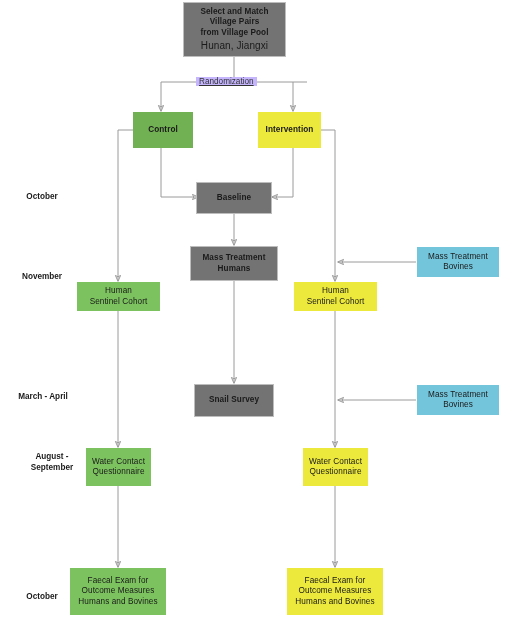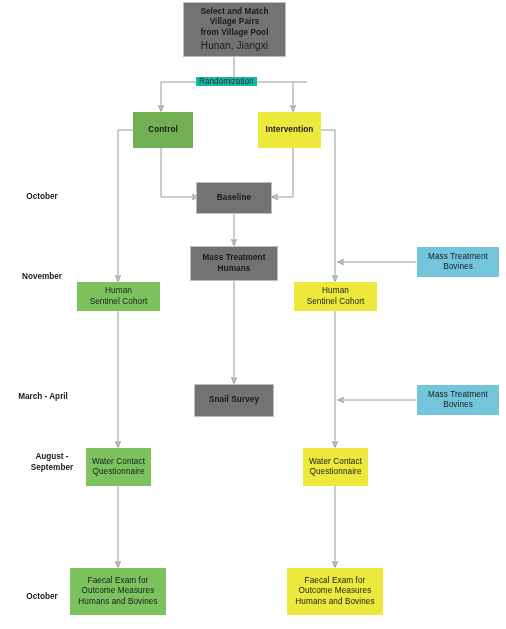--- a/index.html
+++ b/index.html
@@ -51,23 +51,24 @@
     line-height: 1.3;
     white-space: pre-line;
     width: 80px;
   }
 
   
   .edge-label {
     position: absolute;
     font-size: 8.2px;
     color: #333333;
-    background: #14b8a6;
+    background: #c4b5fd;
     padding: 0 3px;
     white-space: nowrap;
+    text-decoration: underline;
   }
 
   
   #wires {
     position: absolute;
     left: 0; top: 0;
     width: 506px; height: 629px;
     pointer-events: none;
   }
   #wires path, #wires line { stroke: #9a9a9a; stroke-width: 1; fill: none; }

